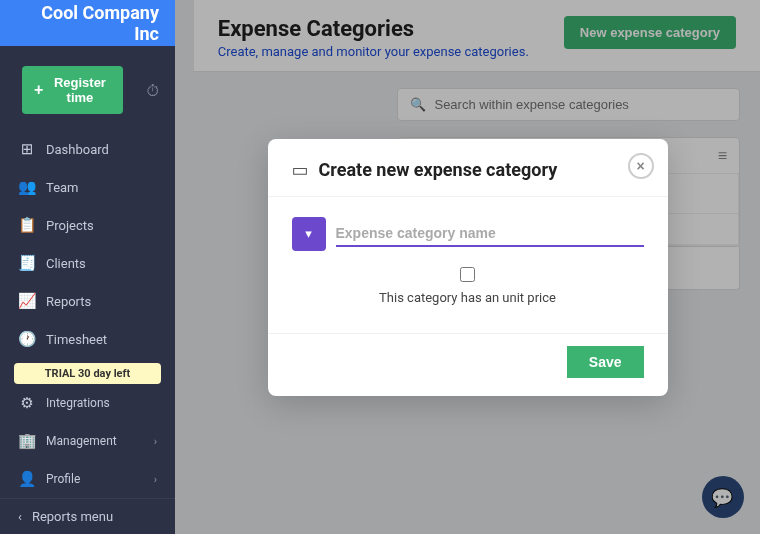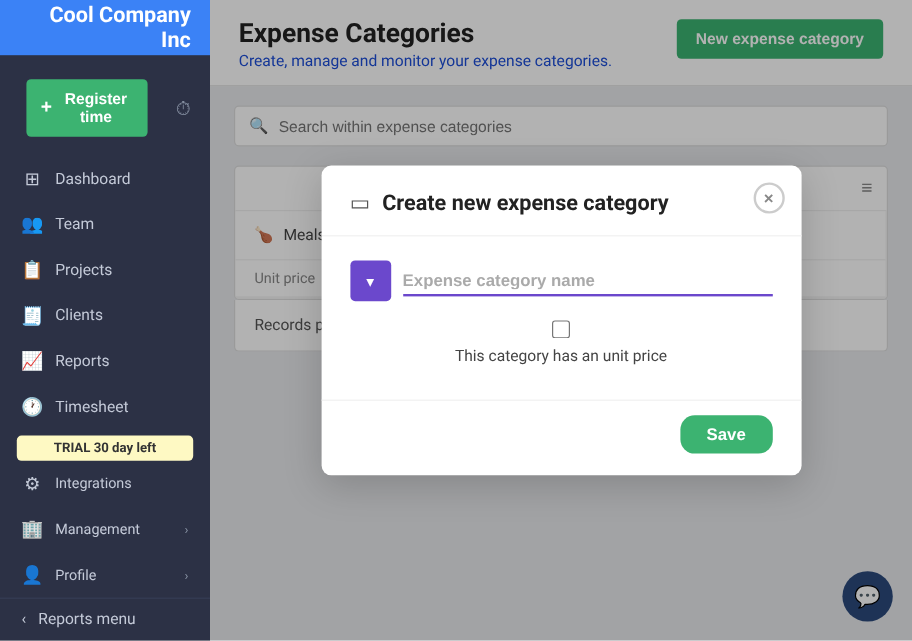--- a/index.html
+++ b/index.html
@@ -94,20 +94,21 @@
 
     
     .main {
       flex: 1;
       background: #e8eaed;
       display: flex;
       flex-direction: column;
       height: 534px;
       overflow: hidden;
       position: relative;
+      align-items: flex-end;
     }
     .main-header {
       background: #fff;
       padding: 16px 24px 12px;
       display: flex;
       align-items: flex-start;
       justify-content: space-between;
       border-bottom: 1px solid #e0e0e0;
     }
     .main-title { font-size: 22px; font-weight: 700; color: #222; }
@@ -309,21 +310,21 @@
     .modal-footer {
       padding: 12px 24px 18px;
       display: flex;
       justify-content: flex-end;
       border-top: 1px solid #f0f0f0;
     }
     .save-btn {
       background: #3cb371;
       color: #fff;
       border: none;
-      border-radius: 12px;
+      border-radius: 0;
       padding: 8px 22px;
       font-size: 14px;
       font-weight: 600;
       cursor: pointer;
     }
 
     
     .chat-widget {
       position: absolute;
       bottom: 16px;

